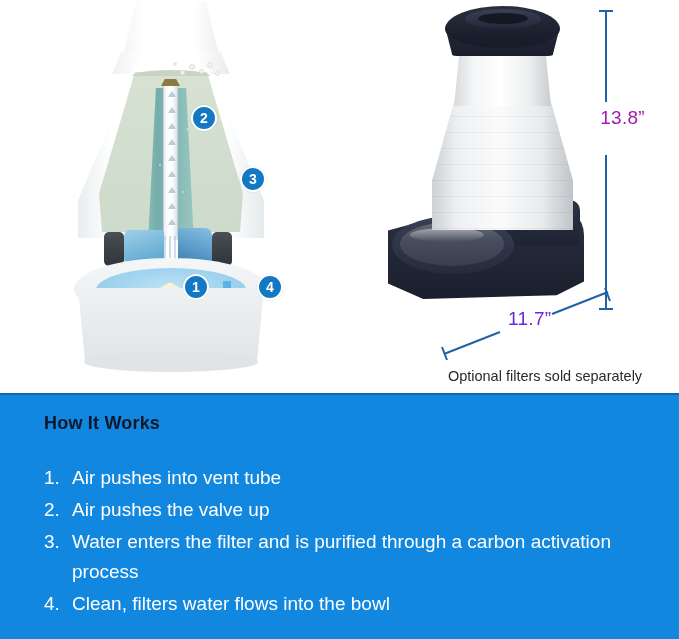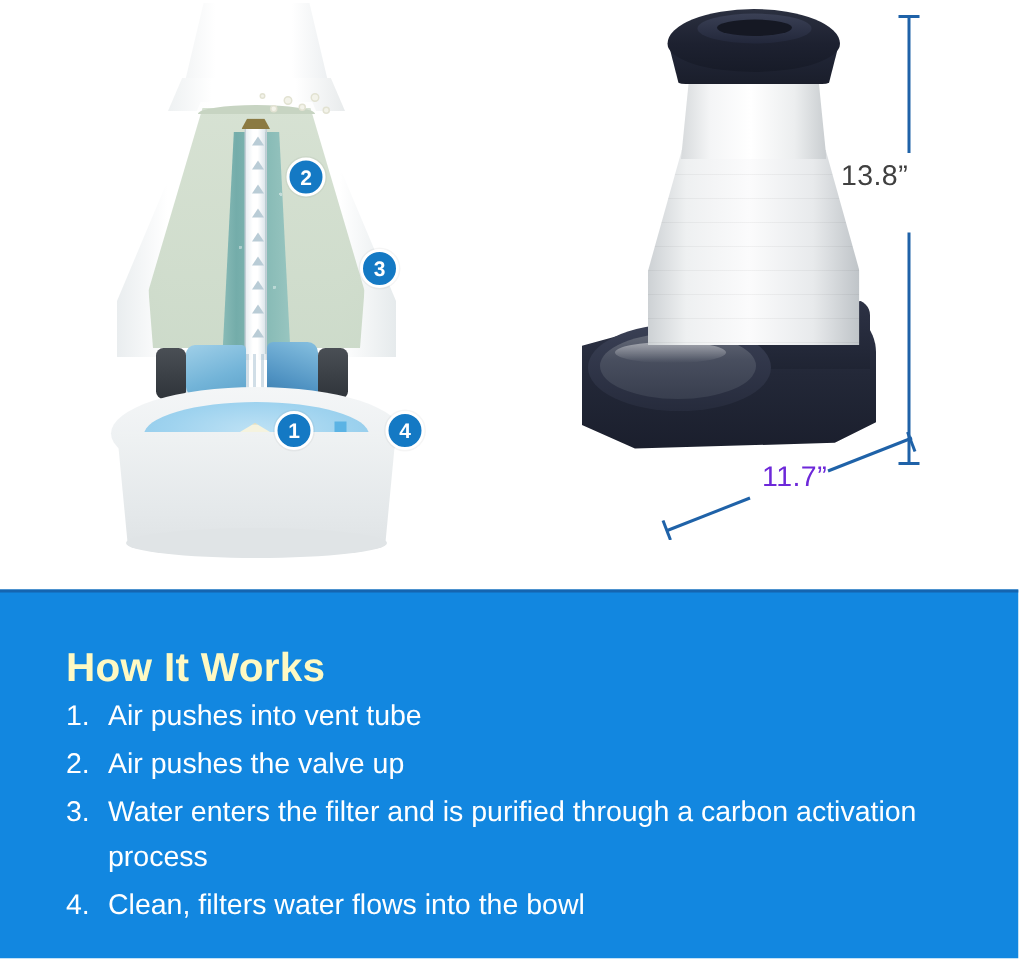--- a/index.html
+++ b/index.html
@@ -243,42 +243,42 @@
     background:linear-gradient(180deg,#2d3245 0%, #1f2433 100%);
     border-radius:6px 10px 0 0;
     clip-path:polygon(10% 20%, 100% 0%, 100% 100%, 0% 100%);
   }
 
   
   #dim-v { position:absolute; left:605px; top:10px; width:2px; height:300px; }
   .dv-line { position:absolute; left:0; width:2px; background:#1f62a8; }
   .dv-cap  { position:absolute; left:-6px; width:14px; height:2px; background:#1f62a8; }
   #dim-v-label {
-    position:absolute; left:548px; top:107px; width:70px;
-    font-size:19px; color:#404040; text-align:center; letter-spacing:.3px;
+    position:absolute; left:575px; top:107px; width:70px;
+    font-size:19px; color:#a21caf; text-align:right; letter-spacing:.3px;
   }
   #dim-h { position:absolute; left:438px; top:288px; width:176px; height:72px; }
   #dim-h-label {
     position:absolute; left:508px; top:308px;
     font-size:19px; color:#6d28d9; letter-spacing:.3px;
   }
   #caption {
     position:absolute; left:420px; top:368px; width:250px;
     font-size:14.5px; color:#2a2a2a; text-align:center;
   }
 
   
   #banner {
     position:absolute; left:0; top:393px; width:679px; height:246px;
     background:#1287e0;
     border-top:2px solid #1565b0;
   }
   #banner-title {
-    position:absolute; left:44px; top:35px;
-    font-size:27px; font-weight:bold; color:#fef9c3; letter-spacing:.2px;
+    position:absolute; left:44px; top:18px;
+    font-size:18px; font-weight:bold; color:#0f172a; letter-spacing:.2px;
   }
   #steps { position:absolute; left:44px; top:68px; width:580px; }
   .step {
     display:flex; color:#ffffff; font-size:19px; line-height:1.62;
     margin-bottom:1px;
   }
   .step-num { width:28px; flex:none; }
   .step-text { flex:1; }
 </style>
 </head>
@@ -362,20 +362,21 @@
   <svg id="dim-h" viewBox="0 0 176 72">
     <g stroke="#1f62a8" stroke-width="2" fill="none">
       <line x1="6" y1="66" x2="62" y2="44"></line>
       <line x1="114" y1="26" x2="170" y2="4"></line>
       <line x1="4" y1="59" x2="9" y2="72"></line>
       <line x1="167" y1="0" x2="172" y2="13"></line>
     </g>
   </svg>
   <div id="dim-h-label">11.7”</div>
 
+  <div id="caption">Optional filters sold separately</div>
 </div>
 
 <div id="banner">
   <div id="banner-title">How It Works</div>
   <div id="steps">
     <div class="step">
       <div class="step-num">1.</div>
       <div class="step-text">Air pushes into vent tube</div>
     </div>
     <div class="step">

